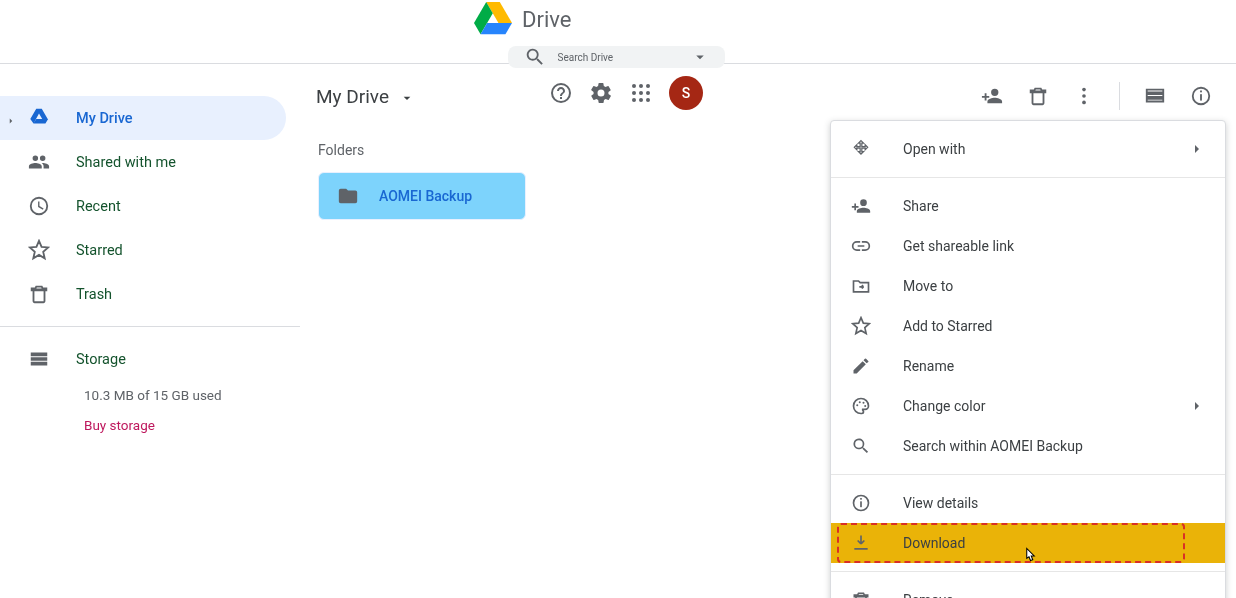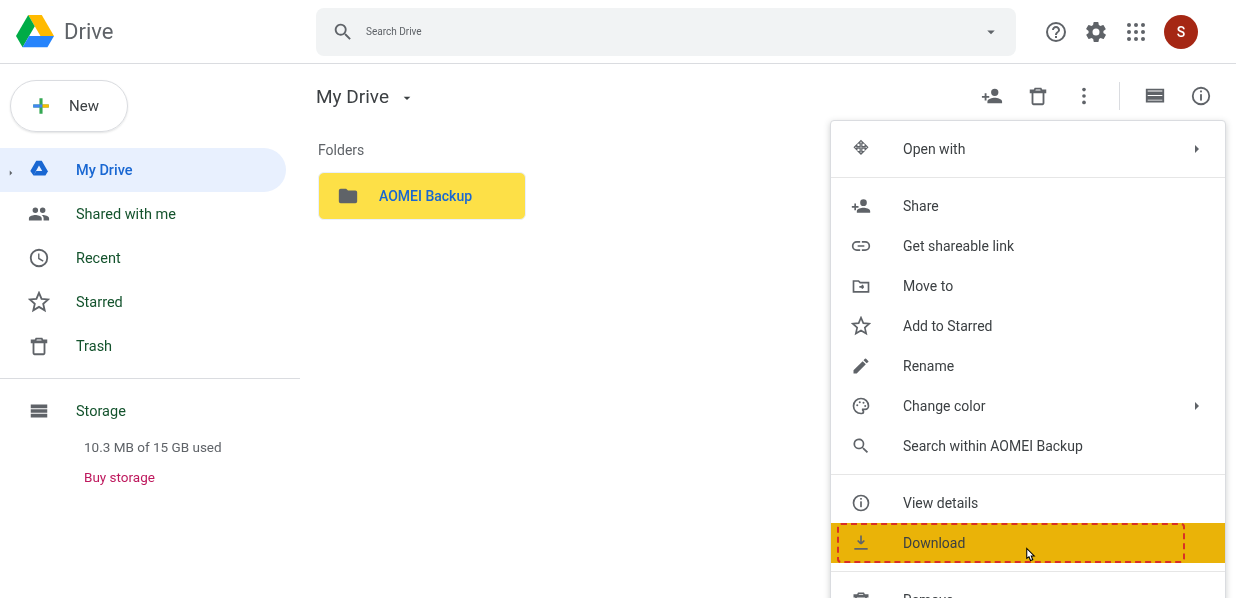--- a/index.html
+++ b/index.html
@@ -1,19 +1,19 @@
 <!DOCTYPE html>
 <html><head>
 <meta charset="utf-8">
 <style>
   * { box-sizing: border-box; margin: 0; padding: 0; font-family: "Google Sans", Roboto, "Segoe UI", Arial, sans-serif; }
   body { width:1236px; height:598px; overflow:hidden; color:#3c4043; background:#fff; font-size:14px; }
 
   
-  .header { display:flex; align-items:center; height:64px; padding:0 12px 0 8px; border-bottom:1px solid #dadce0; gap:8px; position:relative; }
+  .header { display:flex; align-items:center; height:64px; padding:0 12px 0 8px; border-bottom:1px solid #dadce0; gap:8px; position:relative;flex-direction:column; }
   .logo-box { display:flex; align-items:center; gap:10px; width:300px; padding-left:8px; }
   .product-name { font-size:22px; color:#5f6368; font-weight:400; }
   .searchbar { flex:1 1 auto; max-width:700px; height:48px; background:#f1f3f4; border-radius:8px; display:flex; align-items:center; padding:0 6px 0 16px; }
   .searchbar input { flex:1; border:0; background:transparent; font-size:10px; outline:none; color:#4c1d95; padding-left:12px; }
   .searchbar input::placeholder { color:#5f6368; }
   .hdr-icons { display:flex; align-items:center; gap:16px; margin-left:20px; }
   .iconbtn { width:24px; height:24px; display:inline-flex; align-items:center; justify-content:center; color:#5f6368; cursor:pointer; }
   .iconbtn svg, svg { width:100%; height:100%; }
   .avatar { width:34px; height:34px; border-radius:50%; background:#a52714; color:#fff; display:flex; align-items:center; justify-content:center; font-size:14px; font-weight:500; }
 
@@ -40,21 +40,21 @@
   .toolbar { height:64px; display:flex; align-items:center; justify-content:space-between; padding:0 24px 0 16px; }
   .breadcrumb { font-size:19px; color:#3c4043; display:flex; align-items:center; gap:10px; cursor:pointer;}
   .right-tools { display:flex; align-items:center; gap:24px; color:#5f6368; }
   .right-tools .iconbtn{ width:22px; height:22px;}
   .vsep{ width:1px; height:28px; background:#dadce0; }
 
   .section-head { display:flex; justify-content:space-between; padding:14px 56px 14px 18px; color:#5f6368; font-size:14px;}
   .name-sort{ display:flex; align-items:center; gap:10px;}
 
   .folders-row{ padding:0 18px; }
-  .folder-chip{ background:#fde047; border:1px solid #e8f0fe; border-radius:6px; height:48px; width:208px; display:flex; align-items:center; gap:20px; padding:0 18px; cursor:pointer;}
+  .folder-chip{ background:#7dd3fc; border:1px solid #e8f0fe; border-radius:6px; height:48px; width:208px; display:flex; align-items:center; gap:20px; padding:0 18px; cursor:pointer;}
   .folder-chip .lbl{ color:#1967d2; font-weight:500;}
   .folder-chip .folder-svg{ width:22px; height:22px; color:#5f6368;}
 
   
   .ctx { position:absolute; left:530px; top:56px; width:396px; background:#fff; border:1px solid #dadce0; border-radius:4px; box-shadow:0 2px 6px rgba(60,64,67,.25); padding:8px 0; z-index:10;}
   .ctx .row{ height:40px; display:flex; align-items:center; gap:32px; padding:0 20px; color:#3c4043; cursor:pointer; position:relative;}
   .ctx .row.hover{ background:#eab308;}
   .ctx .row .ci{ width:20px; height:20px; color:#5f6368; flex:0 0 20px;}
   .ctx .sep{ border-top:1px solid #e6e6e6; margin:8px 0;}
   .ctx .expand{ margin-left:auto; width:16px; height:16px; color:#5f6368;}
@@ -117,32 +117,20 @@
           <circle cx="19" cy="19" r="2"></circle>
         </svg>
     </span>
     <div class="avatar">S</div>
   </div>
 </div>
 
 <div class="layout">
 
   <div class="sidebar">
-    <div class="newbtn">
-      <span style="width:28px;height:28px">
-        <svg viewBox="0 0 36 36">
-            <path d="M16 16V8h4v8h8v4h-8v8h-4v-8H8v-4z" fill="#34a853"></path>
-            <path d="M16 16h4v4h-4z" fill="#4285f4"></path>
-            <path d="M20 8h-4v8h0V8z" fill="#ea4335"></path>
-            <path d="M28 16h-8v4h8z" fill="#fbbc04"></path>
-            <path d="M8 16h8v4H8z" fill="#4285f4"></path>
-          </svg>
-      </span>
-      <span>New</span>
-    </div>
 
     <div class="nav">
       <div class="nav-item active">
         <span class="expand-caret"><svg viewBox="0 0 24 24">
               <path d="M9 6l6 6-6 6z"></path>
             </svg></span>
         <span class="lefticon">
           <svg viewBox="0 0 24 24">
               <path d="M9 2h6l6.5 11H15.5zM2.5 13L9 2l3 5.2L6 18zM6 18l3-5h13l-3 5z"></path>
             </svg>

